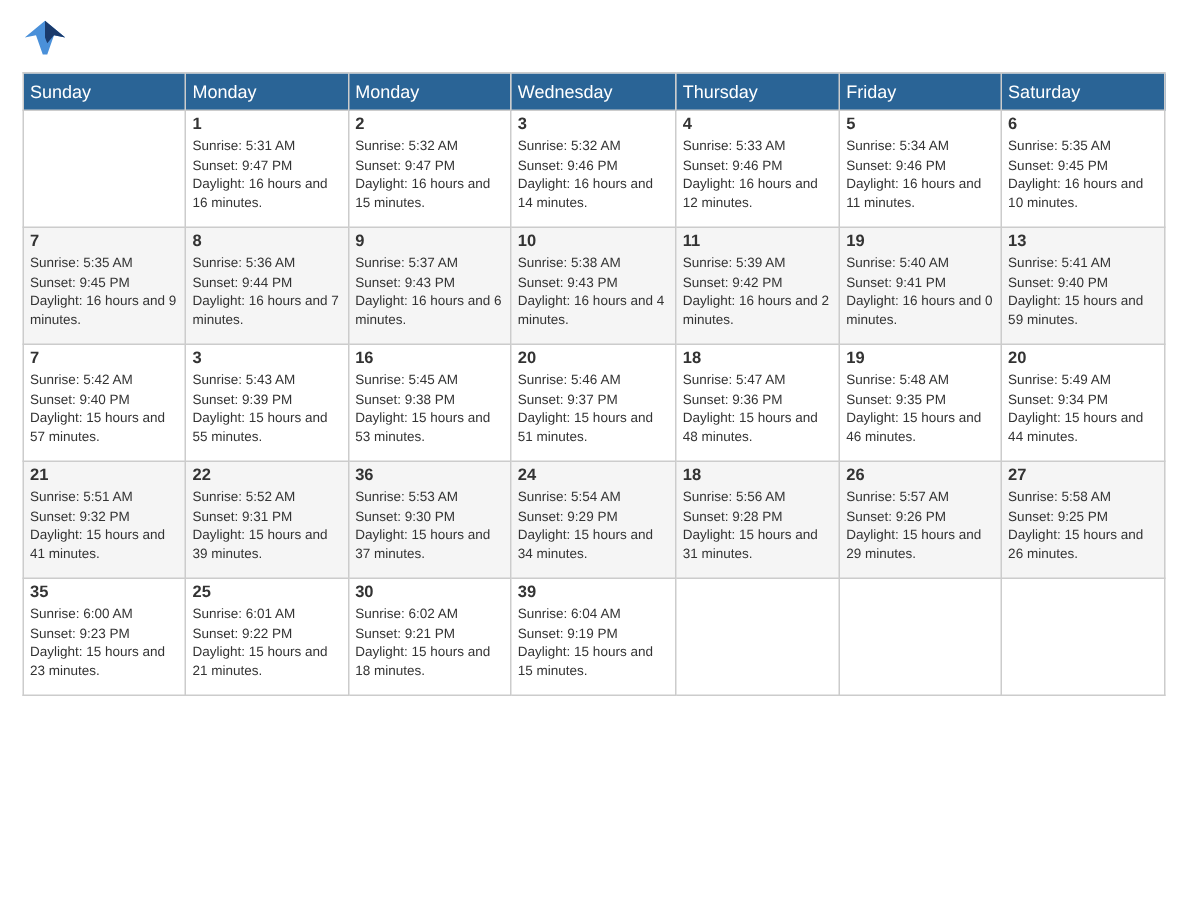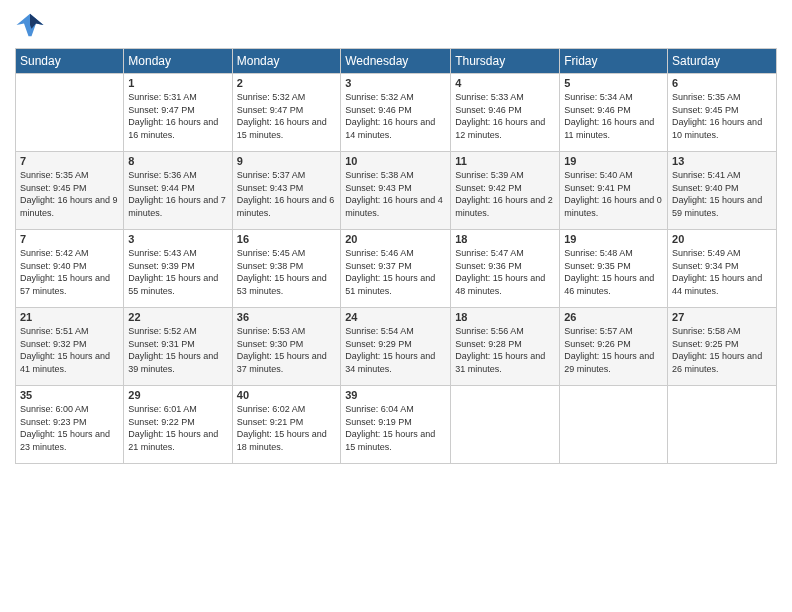--- a/index.html
+++ b/index.html
@@ -242,25 +242,25 @@
             <span class="day-num">27</span>
             <div class="day-info">Sunrise: 5:58 AM<br>Sunset: 9:25 PM<br>Daylight: 15 hours and 26 minutes.</div>
           </td>
         </tr>
         <tr>
           <td>
             <span class="day-num">35</span>
             <div class="day-info">Sunrise: 6:00 AM<br>Sunset: 9:23 PM<br>Daylight: 15 hours and 23 minutes.</div>
           </td>
           <td>
-            <span class="day-num">29</span>
+            <span class="day-num">25</span>
             <div class="day-info">Sunrise: 6:01 AM<br>Sunset: 9:22 PM<br>Daylight: 15 hours and 21 minutes.</div>
           </td>
           <td>
-            <span class="day-num">40</span>
+            <span class="day-num">30</span>
             <div class="day-info">Sunrise: 6:02 AM<br>Sunset: 9:21 PM<br>Daylight: 15 hours and 18 minutes.</div>
           </td>
           <td>
             <span class="day-num">39</span>
             <div class="day-info">Sunrise: 6:04 AM<br>Sunset: 9:19 PM<br>Daylight: 15 hours and 15 minutes.</div>
           </td>
           <td class="empty-cell"></td>
           <td class="empty-cell"></td>
           <td class="empty-cell"></td>
         </tr>

